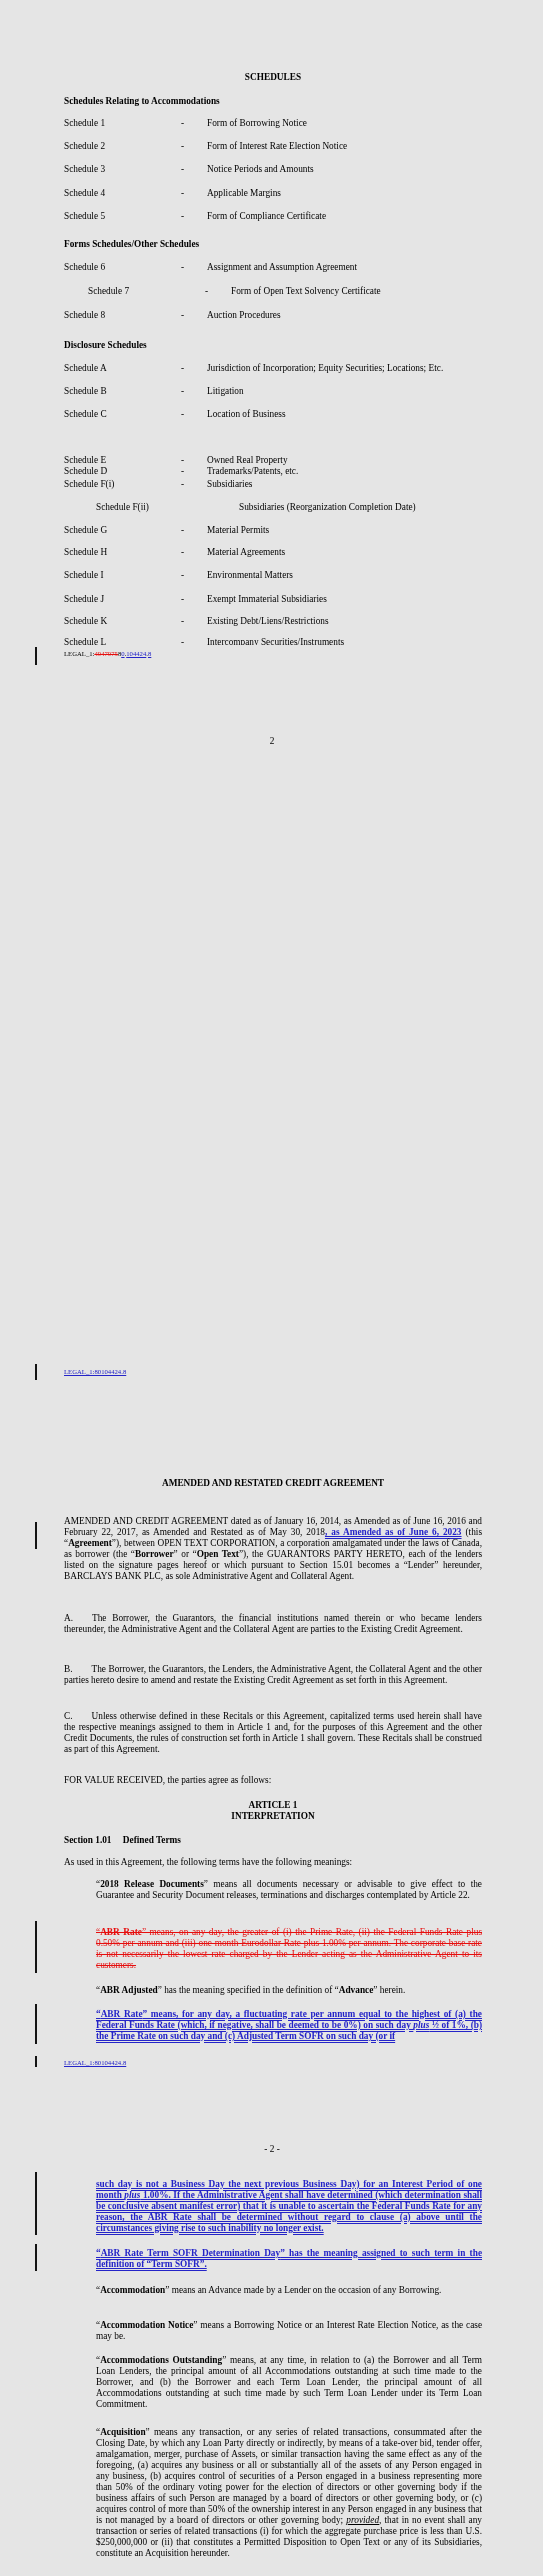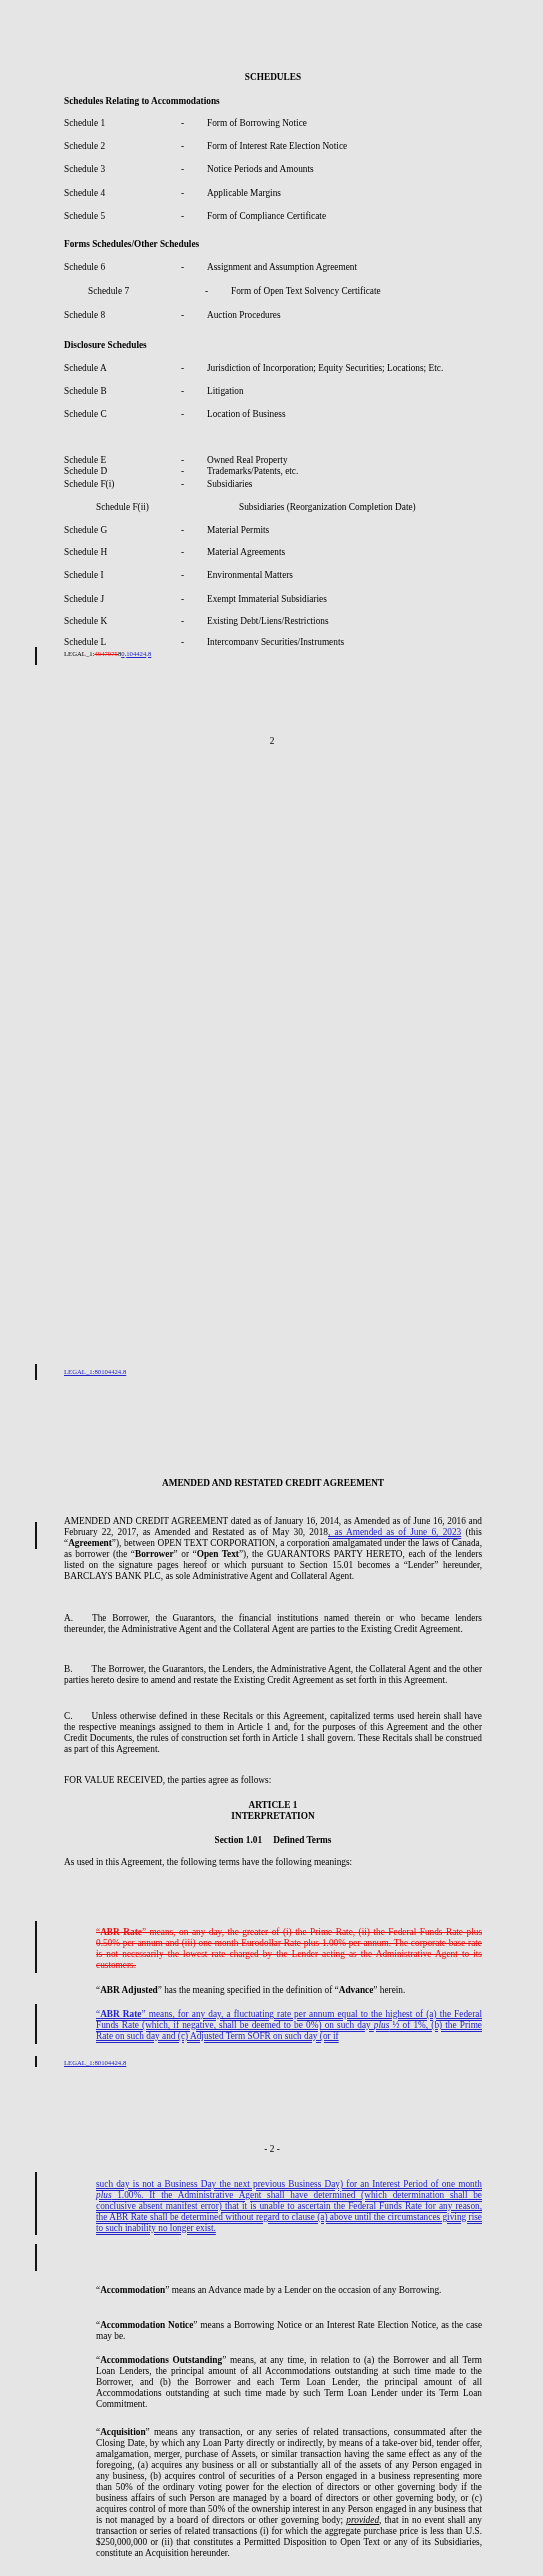--- a/index.html
+++ b/index.html
@@ -4,21 +4,21 @@
 <style>
   html,body{margin:0;padding:0;background:#ffffff;}
   body{width:544px;font-family:"Liberation Serif","DejaVu Serif",serif;color:#000;}
   .page{position:relative;width:544px;height:703px;background:#e5e5e5;overflow:hidden;}
   .blk{position:absolute;font-size:9.3px;line-height:11px;}
   .center{text-align:center;}
   .justify{text-align:justify;}
   .b{font-weight:bold;}
   .i{font-style:italic;text-decoration:underline;}
   .del{color:#e60e0e;text-decoration:line-through;text-decoration-color:#e60e0e;text-decoration-thickness:0.8px;}
-  .ins{color:#2424c8;text-decoration-line:underline;text-decoration-style:double;text-decoration-color:#2424c8;text-decoration-thickness:0.5px;text-underline-offset:1.3px;}
+  .ins{color:#2424c8;text-decoration-line:underline;text-decoration-style:double;text-decoration-color:#2424c8;text-decoration-thickness:0.5px;text-underline-offset:1.3px;font-weight:bold;}
   .insu{color:#2424c8;text-decoration-line:underline;text-decoration-color:#2424c8;text-decoration-thickness:0.5px;text-underline-offset:1px;}
   .footer{font-size:6.7px;line-height:7.7px;}
   .pagenum{left:0;width:544px;text-align:center;}
   .bar{position:absolute;left:35px;width:1.5px;background:#141414;}
   .srow{display:flex;}
   .srow .c1{width:117px;flex:none;}
   .srow .c2{width:26px;flex:none;}
   .srow .c3{flex:1;}
   .clipwrap{overflow:hidden;}
   .spacer{display:inline-block;}
@@ -190,34 +190,36 @@
   <div class="page">
       <div class="blk b center" style="top: 72px; left: 64px; width: 418px;">AMENDED AND RESTATED CREDIT AGREEMENT</div>
       <div class="bar" style="top: 116px; height: 27px;"></div>
       <div class="blk justify" style="top: 110px; left: 64px; width: 418px;"><span>AMENDED AND CREDIT AGREEMENT dated as of January 16, 2014, as Amended as of June 16, 2016 and February 22, 2017, as Amended and Restated as of May 30, 2018</span><span class="ins">, as Amended as of June 6, 2023</span><span> (this “</span><span class="b">Agreement</span><span>”), between OPEN TEXT CORPORATION, a corporation amalgamated under the laws of Canada, as borrower (the “</span><span class="b">Borrower</span><span>” or “</span><span class="b">Open Text</span><span>”), the GUARANTORS PARTY HERETO, each of the lenders listed on the signature pages hereof or which pursuant to Section 15.01 becomes a “Lender” hereunder, BARCLAYS BANK PLC, as sole Administrative Agent and Collateral Agent.</span></div>
       <div class="blk justify" style="top: 258px; left: 64px; width: 418px;"><span>B.</span><span class="spacer" style="width: 19px;"></span><span>The Borrower, the Guarantors, the Lenders, the Administrative Agent, the Collateral Agent and the other parties hereto desire to amend and restate the Existing Credit Agreement as set forth in this Agreement.</span></div>
       <div class="blk justify" style="top: 207px; left: 64px; width: 418px;"><span>A.</span><span class="spacer" style="width: 19px;"></span><span>The Borrower, the Guarantors, the financial institutions named therein or who became lenders thereunder, the Administrative Agent and the Collateral Agent are parties to the Existing Credit Agreement.</span></div>
       <div class="blk justify" style="top: 305px; left: 64px; width: 418px;"><span>C.</span><span class="spacer" style="width: 19px;"></span><span>Unless otherwise defined in these Recitals or this Agreement, capitalized terms used herein shall have the respective meanings assigned to them in Article 1 and, for the purposes of this Agreement and the other Credit Documents, the rules of construction set forth in Article 1 shall govern.  These Recitals shall be construed as part of this Agreement.</span></div>
       <div class="blk " style="top: 369px; left: 64px; width: 418px;">FOR VALUE RECEIVED, the parties agree as follows:</div>
       <div class="blk b center" style="top: 394px; left: 64px; width: 418px;">ARTICLE 1</div>
       <div class="blk b center" style="top: 405px; left: 64px; width: 418px;">INTERPRETATION</div>
-      <div class="blk " style="top: 429px; left: 64px; width: 418px; text-align: center;"><span class="b">Section 1.01</span><span class="spacer" style="width: 11.3px;"></span><span class="b">Defined Terms</span></div>
+      <div class="blk " style="top: 429px; left: 64px; width: 418px;"><span class="b">Section 1.01</span><span class="spacer" style="width: 11.3px;"></span><span class="b">Defined Terms</span></div>
       <div class="blk " style="top: 451px; left: 64px; width: 418px;">As used in this Agreement, the following terms have the following meanings:</div>
+      <div class="blk justify" style="top: 473px; left: 96px; width: 386px;"><span>“</span><span class="b">2018 Release Documents</span><span>” means all documents necessary or advisable to give effect to the Guarantee and Security Document releases, terminations and discharges contemplated by Article 22.</span></div>
       <div class="bar" style="top: 515px; height: 52px;"></div>
       <div class="blk justify" style="top: 521px; left: 96px; width: 386px;"><span class="del">“</span><span class="b del">ABR Rate</span><span class="del">” means, on any day, the greater of (i) the Prime Rate, (ii) the Federal Funds Rate plus 0.50% per annum and (iii) one month Eurodollar Rate plus 1.00% per annum.  The corporate base rate is not necessarily the lowest rate charged by the Lender acting as the Administrative Agent to its customers.</span></div>
       <div class="blk justify" style="top: 579px; left: 96px; width: 386px;"><span>“</span><span class="b">ABR Adjusted</span><span>” has the meaning specified in the definition of “</span><span class="b">Advance</span><span>” herein.</span></div>
       <div class="bar" style="top: 598px; height: 40px;"></div>
       <div class="blk justify" style="top: 603px; left: 96px; width: 386px;"><span class="ins">“</span><span class="b ins">ABR Rate</span><span class="ins">” means, for any day, a fluctuating rate per annum equal to the highest of (a) the Federal Funds Rate (which, if negative, shall be deemed to be 0%) on such day </span><span class="i ins">plus</span><span class="ins"> ½ of 1%, (b) the Prime Rate on such day and (c) Adjusted Term SOFR on such day (or if</span></div>
       <div class="bar" style="top: 650px; height: 11.3px;"></div>
       <div class="blk footer" style="top: 653px; left: 64px; width: 206px;"><span class="insu">LEGAL_1:80104424.8</span></div>
     </div>
   <div class="page">
       <div class="blk pagenum" style="top: 35px;">- 2 -</div>
       <div class="bar" style="top: 63px; height: 63px;"></div>
       <div class="blk justify" style="top: 70px; left: 96px; width: 386px;"><span class="ins">such day is not a Business Day the next previous Business Day) for an Interest Period of one month </span><span class="i ins">plus</span><span class="ins"> 1.00%.  If the Administrative Agent shall have determined (which determination shall be conclusive absent manifest error) that it is unable to ascertain the Federal Funds Rate for any reason, the ABR Rate shall be determined without regard to clause (a) above until the circumstances giving rise to such inability no longer exist.</span></div>
       <div class="bar" style="top: 135px; height: 27px;"></div>
+      <div class="blk justify" style="top: 139px; left: 96px; width: 386px;"><span class="ins">“</span><span class="b ins">ABR Rate Term SOFR Determination Day</span><span class="ins">” has the meaning assigned to such term in the definition of “Term SOFR”.</span></div>
       <div class="blk justify" style="top: 176px; left: 96px; width: 386px;"><span>“</span><span class="b">Accommodation</span><span>” means an Advance made by a Lender on the occasion of any Borrowing.</span></div>
       <div class="blk justify" style="top: 211px; left: 96px; width: 386px;"><span>“</span><span class="b">Accommodation Notice</span><span>” means a Borrowing Notice or an Interest Rate Election Notice, as the case may be.</span></div>
       <div class="blk justify" style="top: 246px; left: 96px; width: 386px;"><span>“</span><span class="b">Accommodations Outstanding</span><span>” means, at any time, in relation to (a) the Borrower and all Term Loan Lenders, the principal amount of all Accommodations outstanding at such time made to the Borrower, and (b) the Borrower and each Term Loan Lender, the principal amount of all Accommodations outstanding at such time made by such Term Loan Lender under its Term Loan Commitment.</span></div>
       <div class="blk justify" style="top: 318px; left: 96px; width: 386px;"><span>“</span><span class="b">Acquisition</span><span>” means any transaction, or any series of related transactions, consummated after the Closing Date, by which any Loan Party directly or indirectly, by means of a take-over bid, tender offer, amalgamation, merger, purchase of Assets, or similar transaction having the same effect as any of the foregoing, (a) acquires any business or all or substantially all of the assets of any Person engaged in any business, (b) acquires control of securities of a Person engaged in a business representing more than 50% of the ordinary voting power for the election of directors or other governing body if the business affairs of such Person are managed by a board of directors or other governing body, or (c) acquires control of more than 50% of the ownership interest in any Person engaged in any business that is not managed by a board of directors or other governing body; </span><span class="i">provided</span><span>, that in no event shall any transaction or series of related transactions (i) for which the aggregate purchase price is less than U.S. $250,000,000 or (ii) that constitutes a Permitted Disposition to Open Text or any of its Subsidiaries, constitute an Acquisition hereunder.</span></div>
     </div>
 </main>
 
 
 </body></html>

